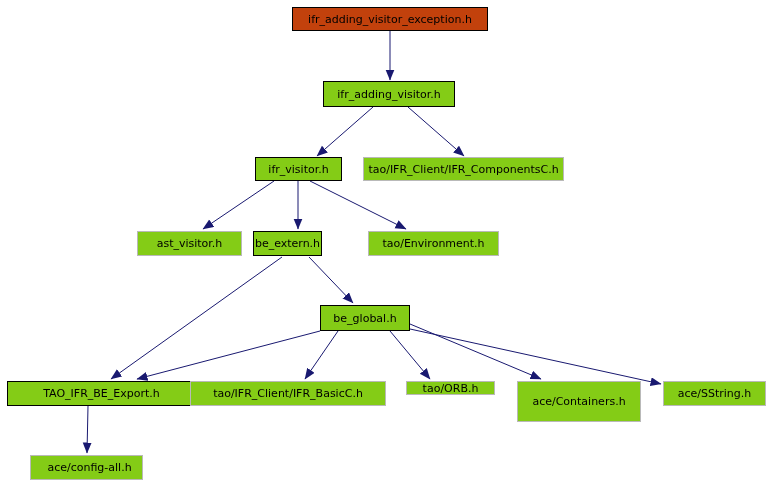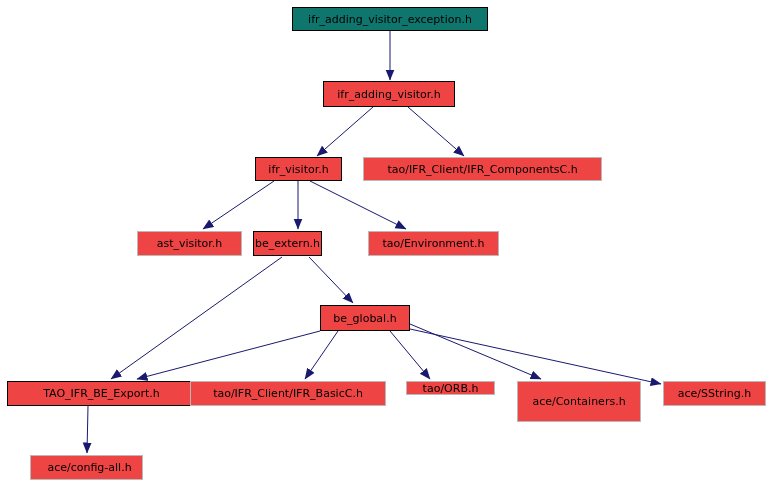--- a/index.html
+++ b/index.html
@@ -28,21 +28,21 @@
     fill: none;
   }
   .graph-node {
     position: absolute;
     display: flex;
     align-items: center;
     justify-content: center;
     white-space: nowrap;
     font-size: 11px;
     color: #000000;
-    background: #ef4444;
+    background: #84cc16;
     border: 1px solid #000000;
     box-sizing: border-box;
     cursor: pointer;
   }
   .graph-node.root {
     background: #c0c0c0;
     border-color: #000000;
     cursor: default;
   }
   .graph-node.external {
@@ -71,30 +71,30 @@
         <line x1="282" y1="257" x2="111" y2="379" class="edge-line" stroke="#191970" marker-end="url(#arrowhead)"></line>
         <line x1="320" y1="331" x2="137" y2="379" class="edge-line" stroke="#191970" marker-end="url(#arrowhead)"></line>
         <line x1="338" y1="331" x2="305" y2="379" class="edge-line" stroke="#191970" marker-end="url(#arrowhead)"></line>
         <line x1="390" y1="331" x2="430" y2="379" class="edge-line" stroke="#191970" marker-end="url(#arrowhead)"></line>
         <line x1="410" y1="324" x2="541" y2="379" class="edge-line" stroke="#191970" marker-end="url(#arrowhead)"></line>
         <line x1="410" y1="329" x2="661" y2="384" class="edge-line" stroke="#191970" marker-end="url(#arrowhead)"></line>
         <line x1="88" y1="406" x2="87" y2="453" class="edge-line" stroke="#191970" marker-end="url(#arrowhead)"></line>
       </g>
   </svg>
   <div id="nodes-layer">
-      <div class="graph-node root" style="left: 292px; top: 7px; width: 196px; height: 24px; background: #0f766e;">
+      <div class="graph-node root" style="left: 292px; top: 7px; width: 196px; height: 24px; background: #c2410c;">
         <span>ifr_adding_visitor_exception.h</span>
       </div>
       <div class="graph-node internal" style="left: 323px; top: 81px; width: 132px; height: 26px;">
         <span>ifr_adding_visitor.h</span>
       </div>
       <div class="graph-node internal" style="left: 255px; top: 157px; width: 87px; height: 24px; text-align: center;">
         <span>ifr_visitor.h</span>
       </div>
-      <div class="graph-node external" style="left: 363px; top: 157px; width: 239px; height: 24px; border-color: rgb(185, 185, 185);">
+      <div class="graph-node external" style="left: 363px; top: 157px; width: 201px; height: 24px; border-color: rgb(185, 185, 185);">
         <span>tao/IFR_Client/IFR_ComponentsC.h</span>
       </div>
       <div class="graph-node external" style="left: 137px; top: 231px; width: 105px; height: 25px; border-color: rgb(185, 185, 185);">
         <span>ast_visitor.h</span>
       </div>
       <div class="graph-node internal" style="left: 253px; top: 231px; width: 69px; height: 25px;">
         <span>be_extern.h</span>
       </div>
       <div class="graph-node external" style="left: 368px; top: 231px; width: 131px; height: 25px; border-color: rgb(185, 185, 185); justify-content: center;">
         <span>tao/Environment.h</span>

